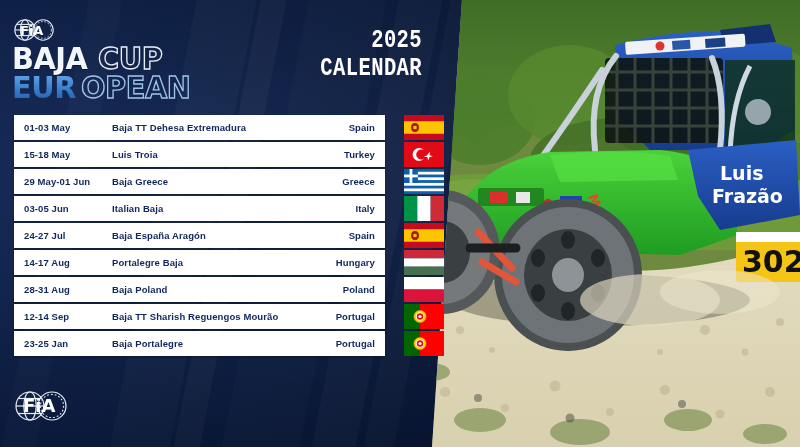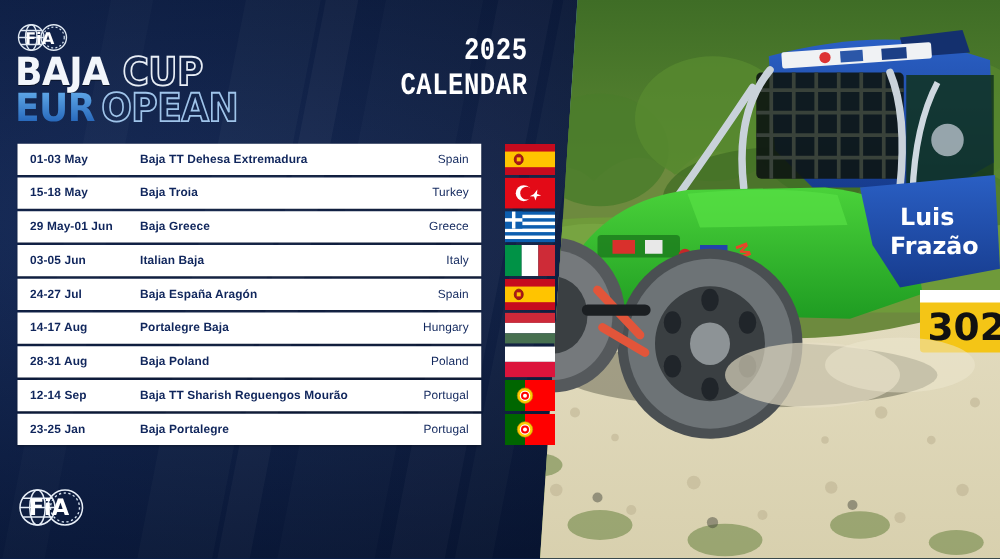--- a/index.html
+++ b/index.html
@@ -97,21 +97,21 @@
     font-size:9.5px; font-weight:700; color:#10265c;
     letter-spacing:.1px; white-space:nowrap;
   }
   .c-event{
     flex:1 1 auto;
     font-size:9.5px; font-weight:700; color:#10265c;
     letter-spacing:.1px; white-space:nowrap; overflow:hidden;
   }
   .c-country{
     flex:0 0 auto; text-align:right;
-    font-size:9.5px; font-weight:400; color:#10265c;
+    font-size:9.5px; font-weight:700; color:#10265c;
     letter-spacing:.1px; white-space:nowrap; padding-left:6px;
   }
   .c-flag{
     flex:0 0 40px; width:40px; height:25px;
     overflow:hidden; position:relative;
   }
   .flag{ width:40px; height:25px; display:block; }
 
   
   .fia-bottom{ position:absolute; left:14px; top:389px; width:54px; height:34px; }
@@ -355,21 +355,21 @@
                 <g transform="translate(11,12.5)">
                   <ellipse rx="3.6" ry="4.2" fill="#ad1519" stroke="#7a0f12" stroke-width=".6"></ellipse>
                   <rect x="-1.6" y="-1.6" width="3.2" height="3.2" fill="#ffc400"></rect>
                 </g>
           </svg>
         </div>
   </div>
       <div class="row">
     <div class="row-body">
       <span class="c-date">15-18 May</span>
-      <span class="c-event">Baja Troia</span>
+      <span class="c-event">Luis Troia</span>
       <span class="c-country">Turkey</span>
     </div>
     <div class="c-flag">
           <svg class="flag" viewBox="0 0 40 25" preserveAspectRatio="none">
             <rect width="40" height="25" fill="#e30a17"></rect>
                 <circle cx="15" cy="12.5" r="6.4" fill="#fff"></circle>
                 <circle cx="17.3" cy="12.5" r="5.1" fill="#e30a17"></circle>
                 <polygon fill="#fff" points="23.6,12.5 25.9,9.6 25.6,13.2 29,14.3 25.5,15 24.4,18.4 23.2,15.1 19.8,15 22.9,13.4"></polygon>
           </svg>
         </div>

